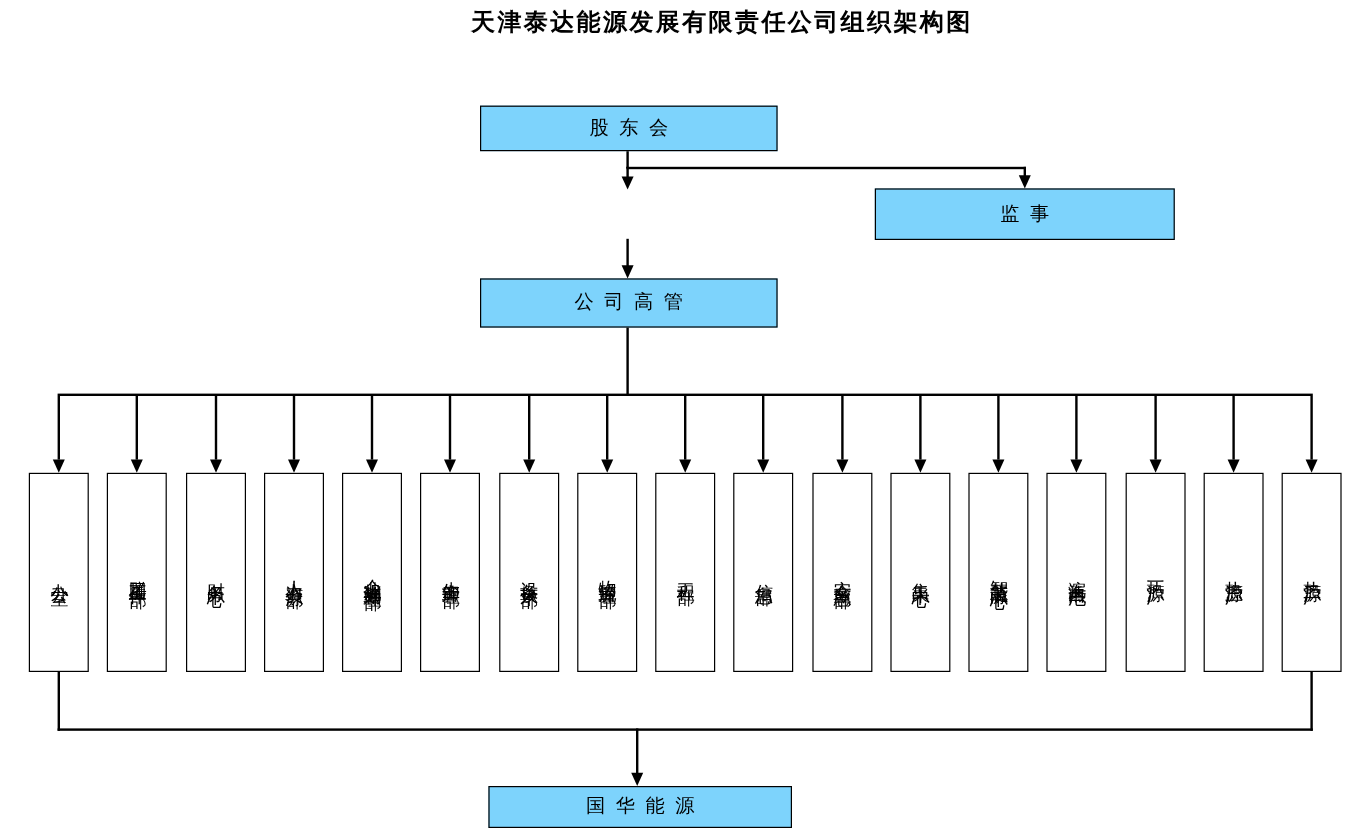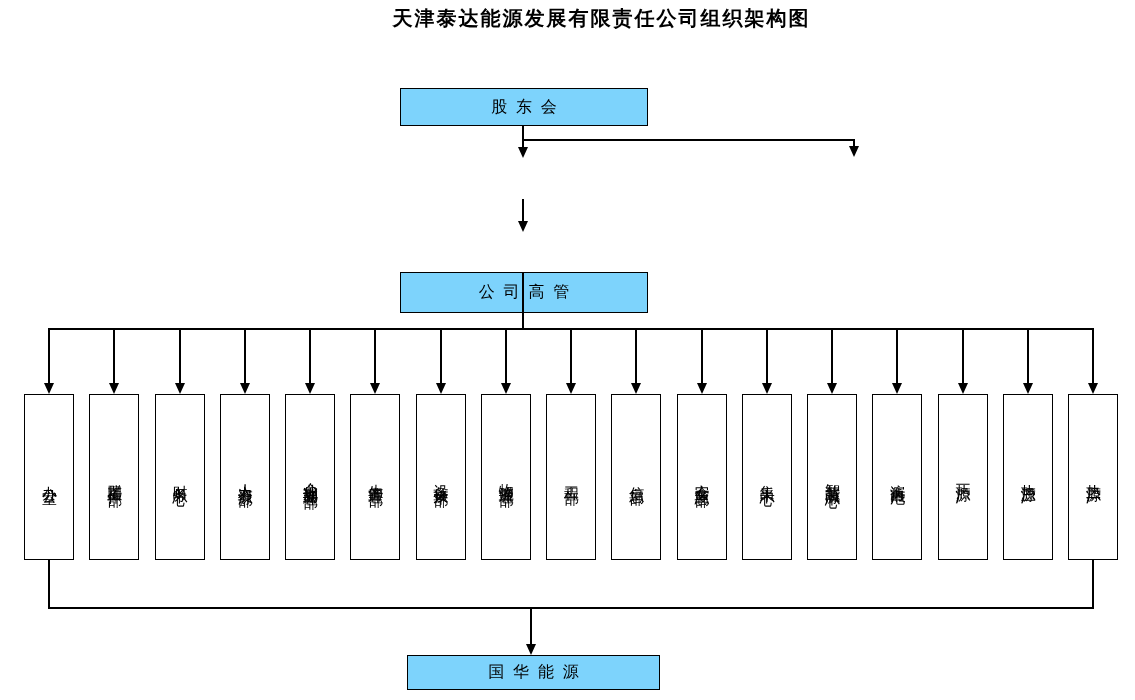--- a/index.html
+++ b/index.html
@@ -35,21 +35,21 @@
     font-size: 16px;
   }
   .node .hlabel {
     letter-spacing: 0.55em;
     text-indent: 0.55em;
     white-space: nowrap;
   }
   #node-shareholders { left: 400px; top: 88px;  width: 248px; height: 38px; }
   #node-board        { left: 400px; top: 158px; width: 248px; height: 41px; }
   #node-supervisor   { left: 729px; top: 157px; width: 250px; height: 43px; }
-  #node-executives   { left: 400px; top: 232px; width: 248px; height: 41px; margin-top: 40px; }
+  #node-executives   { left: 400px; top: 232px; width: 248px; height: 41px; }
   #node-bottom       { left: 407px; top: 655px; width: 253px; height: 35px; }
 
   .line { position: absolute; background: #000000; }
   .arrowhead {
     position: absolute;
     width: 0; height: 0;
     border-left: 5px solid transparent;
     border-right: 5px solid transparent;
     border-top: 11px solid #000000;
   }
@@ -114,20 +114,23 @@
 </head>
 <body>
 
 <div class="canvas">
 
   <div class="title">天津泰达能源发展有限责任公司组织架构图</div>
 
   <div class="node" id="node-shareholders">
     <span class="hlabel">股东会</span>
   </div>
+  <div class="node" id="node-supervisor">
+    <span class="hlabel">监事</span>
+  </div>
   <div class="node" id="node-executives">
     <span class="hlabel">公司高管</span>
   </div>
 
   <div class="line" id="c-sh-stub"></div>
   <div class="line" id="c-branch-h"></div>
   <div class="line" id="c-board-line"></div>
   <div class="arrowhead" id="c-board-arrow"></div>
   <div class="line" id="c-sup-line"></div>
   <div class="arrowhead" id="c-sup-arrow"></div>

